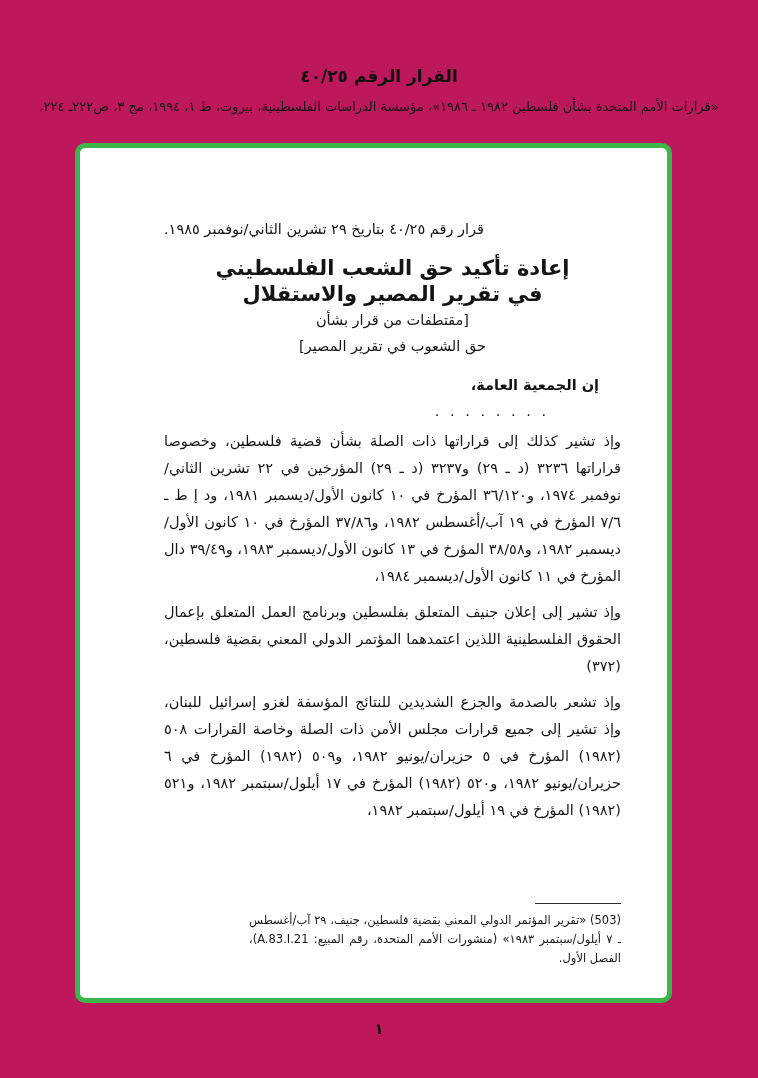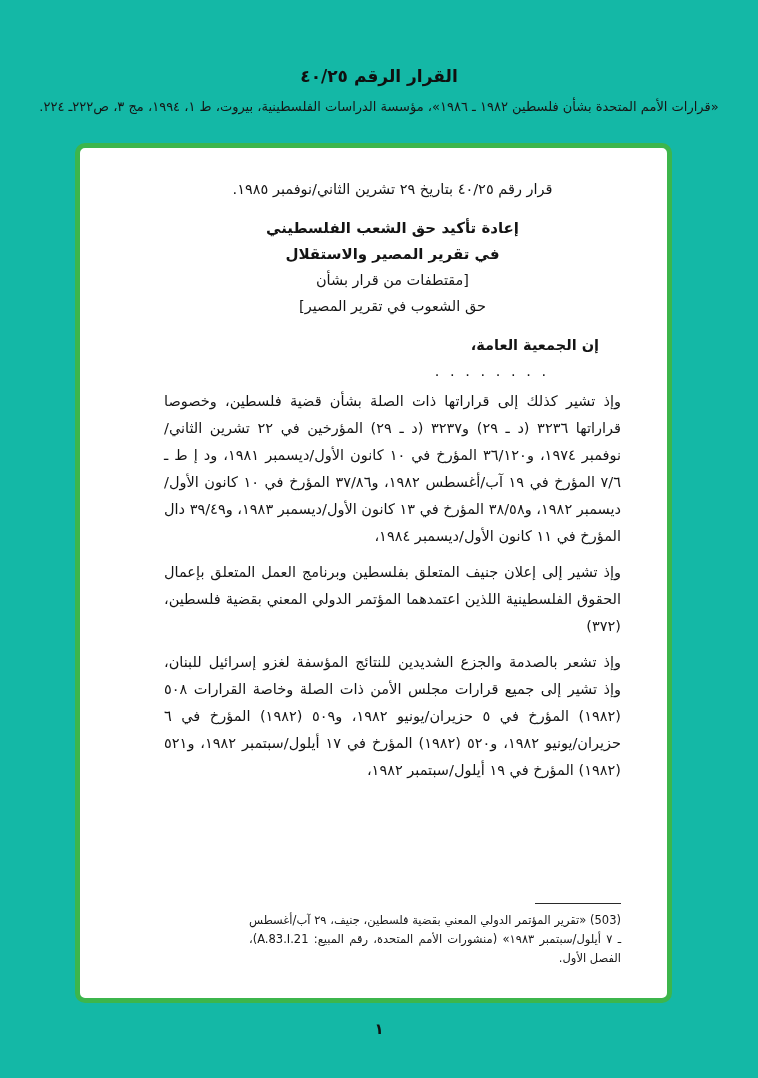--- a/index.html
+++ b/index.html
@@ -3,21 +3,21 @@
 <meta charset="utf-8">
 <style>
   * { margin:0; padding:0; box-sizing:border-box; }
   html, body { background:#ffffff; }
   body {
     width:758px; height:1078px;
     font-family:"DejaVu Sans", sans-serif;
     color:#1b1b1b;
     position:relative;
   }
-  .sheet { position:relative; width:758px; height:1078px; background:#14b8a6; overflow:hidden; }
+  .sheet { position:relative; width:758px; height:1078px; background:#be185d; overflow:hidden; }
 
   .doc-title {
     position:absolute; top:66px; left:0; width:100%;
     text-align:center; direction:rtl;
     font-size:17px; font-weight:700; color:#101010;
     letter-spacing:0.5px;
   }
   .citation {
     position:absolute; top:99px; left:0; width:100%;
     text-align:center; direction:rtl;
@@ -31,25 +31,25 @@
     border-radius:10px;
     padding:28px 46px 30px 84px;
     display:flex; flex-direction:column;
     direction:rtl; text-align:justify;
     font-size:14.5px; line-height:27px; color:#141414;
     overflow:hidden;
     background:#fff;
   }
   .frame > * { flex:0 0 auto; }
 
-  .date-line { margin-bottom:12px; text-align:center; }
+  .date-line { margin-bottom:12px; text-align:left;margin-top:40px; }
 
   .res-heading { text-align:center; line-height:26px; margin-bottom:13px; }
   .h-line { text-align:center; }
-  .h-line.bold { font-weight:700; font-size:15px; }
+  .h-line.bold { font-weight:700; font-size:21px; }
 
   .opening { font-weight:700; padding-right:22px; }
   .dots { padding-right:72px; letter-spacing:3px; line-height:24px; margin-bottom:5px; }
 
   .para { margin-bottom:9px; }
   .para .lead { font-weight:400; }
 
   .footnote { margin-top:auto; }
   .fn-rule { width:86px; height:1px; background:#2a2a2a; margin-bottom:7px; }
   .fn-text { font-size:11.5px; line-height:19px; width:372px; text-align:justify; color:#161616; }

